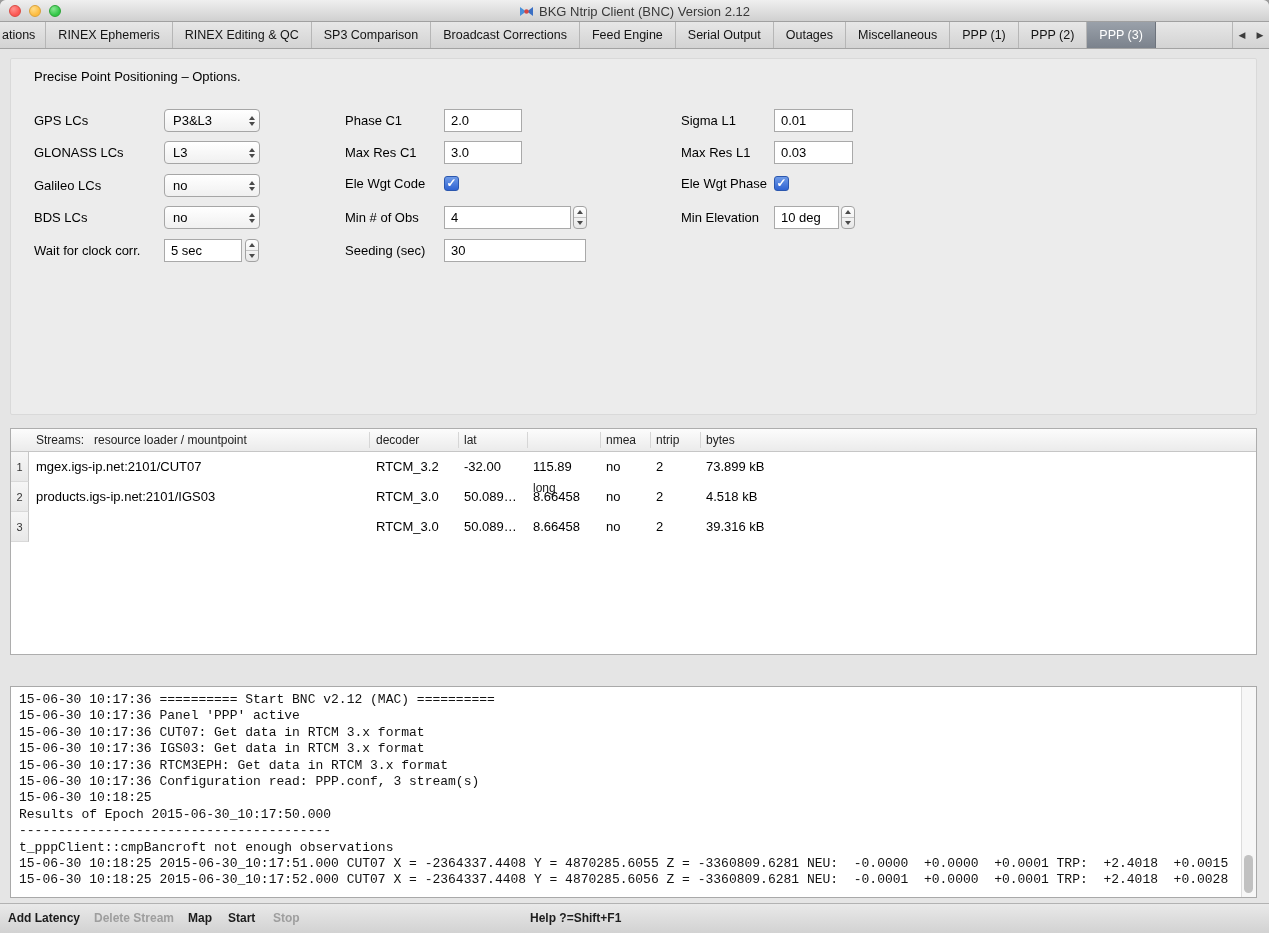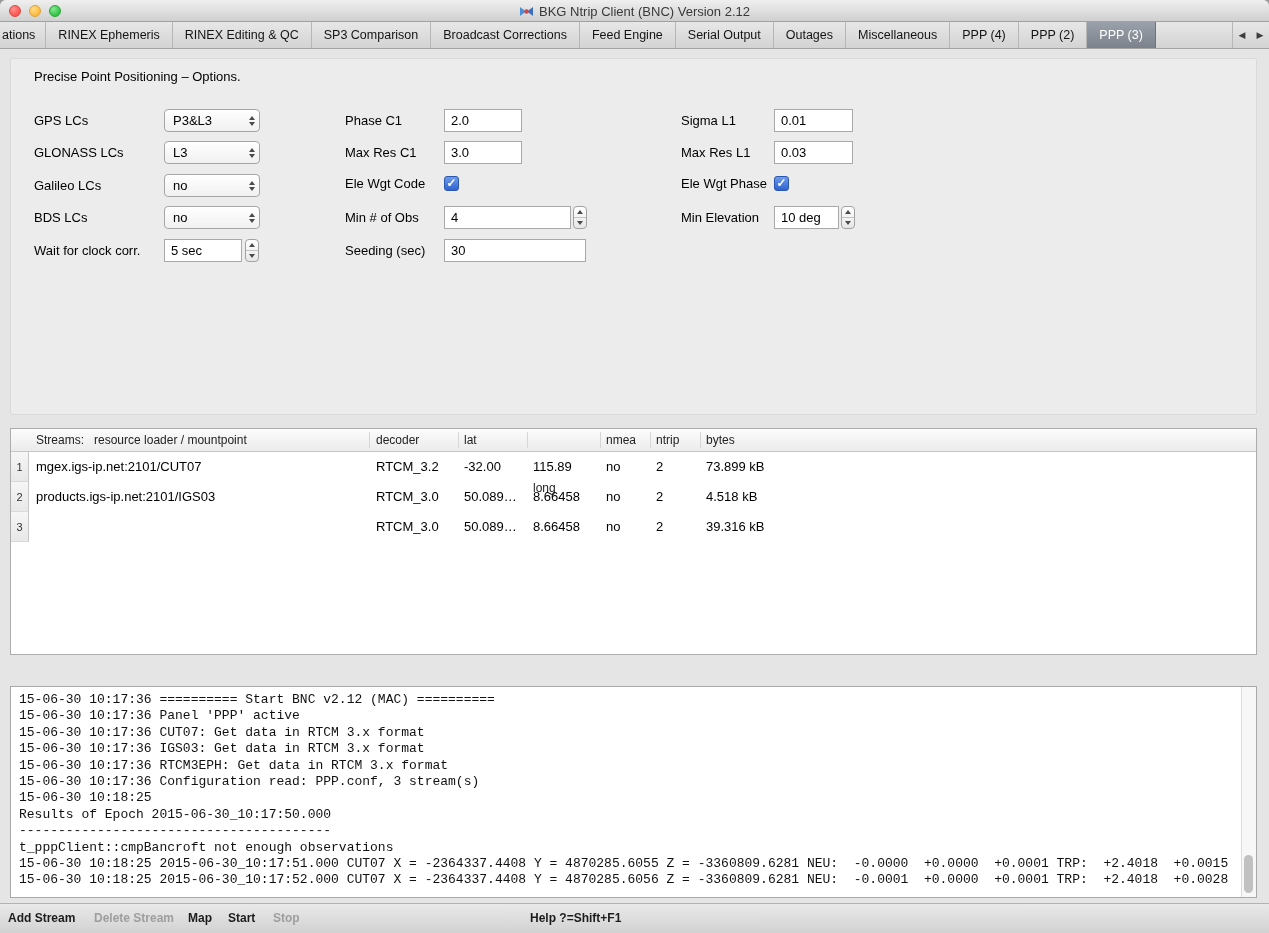--- a/index.html
+++ b/index.html
@@ -126,21 +126,21 @@
   <div class="tabbar">
     <div class="tab first">ations</div>
     <div class="tab">RINEX Ephemeris</div>
     <div class="tab">RINEX Editing &amp; QC</div>
     <div class="tab">SP3 Comparison</div>
     <div class="tab">Broadcast Corrections</div>
     <div class="tab">Feed Engine</div>
     <div class="tab">Serial Output</div>
     <div class="tab">Outages</div>
     <div class="tab">Miscellaneous</div>
-    <div class="tab">PPP (4)</div>
+    <div class="tab">PPP (1)</div>
     <div class="tab">PPP (2)</div>
     <div class="tab selected">PPP (3)</div>
     <div class="tab-arrows">
       <div class="tab-arrow">◀</div>
       <div class="tab-arrow">▶</div>
     </div>
   </div>
 
   <div class="options-panel">
     <div class="heading">Precise Point Positioning – Options.</div>
@@ -303,21 +303,21 @@
 ----------------------------------------
 t_pppClient::cmpBancroft not enough observations
 15-06-30 10:18:25 2015-06-30_10:17:51.000 CUT07 X = -2364337.4408 Y = 4870285.6055 Z = -3360809.6281 NEU:  -0.0000  +0.0000  +0.0001 TRP:  +2.4018  +0.0015
 15-06-30 10:18:25 2015-06-30_10:17:52.000 CUT07 X = -2364337.4408 Y = 4870285.6056 Z = -3360809.6281 NEU:  -0.0001  +0.0000  +0.0001 TRP:  +2.4018  +0.0028</pre>
     <div class="vscroll">
       <div class="vthumb"></div>
     </div>
   </div>
 
   <div class="statusbar">
-    <div class="sbtn" style="left:8px;">Add Stream</div>
+    <div class="sbtn" style="left:8px;">Add Latency</div>
     <div class="sbtn disabled" style="left:94px;">Delete Stream</div>
     <div class="sbtn" style="left:188px;">Map</div>
     <div class="sbtn" style="left:228px;">Start</div>
     <div class="sbtn disabled" style="left:273px;">Stop</div>
     <div class="shelp" style="left:530px;">Help ?=Shift+F1</div>
   </div>
 
 </div>
 
 </body></html>

